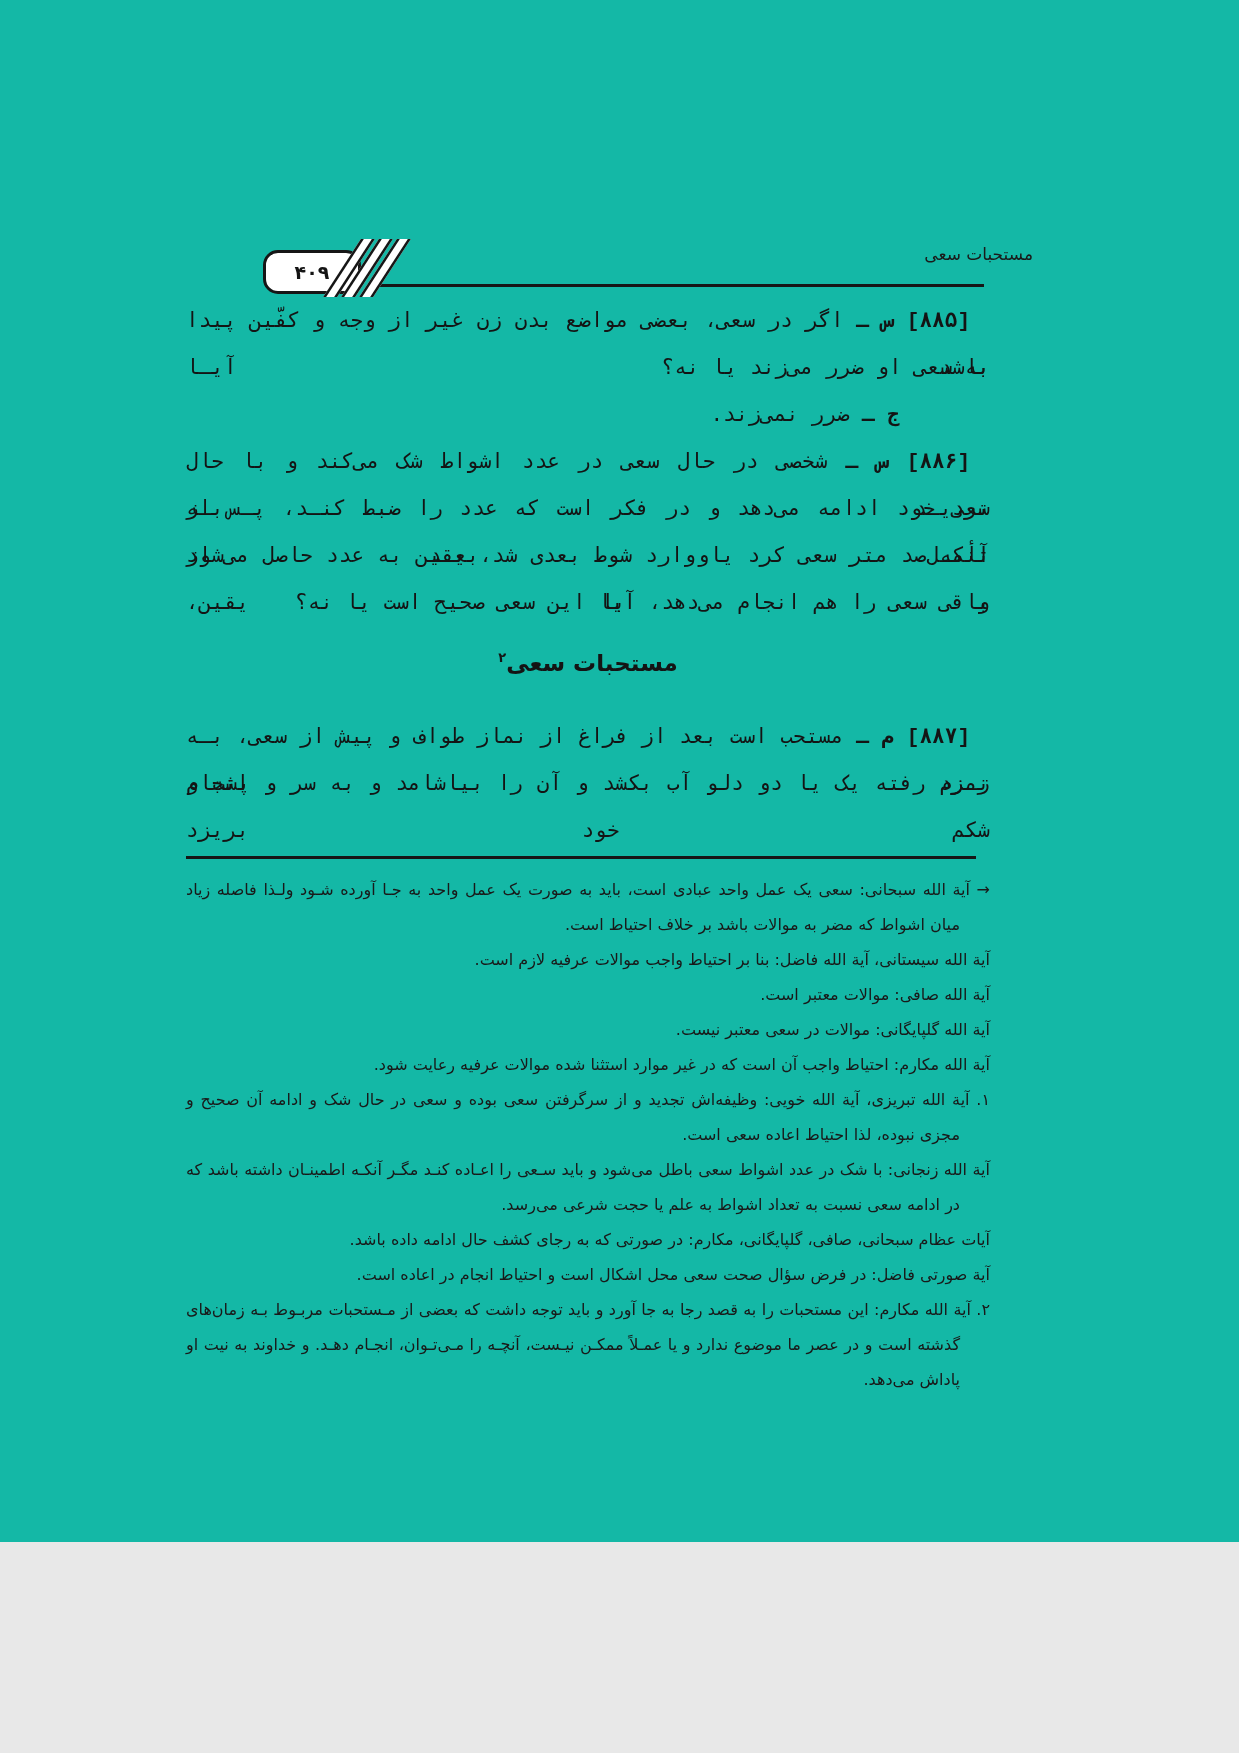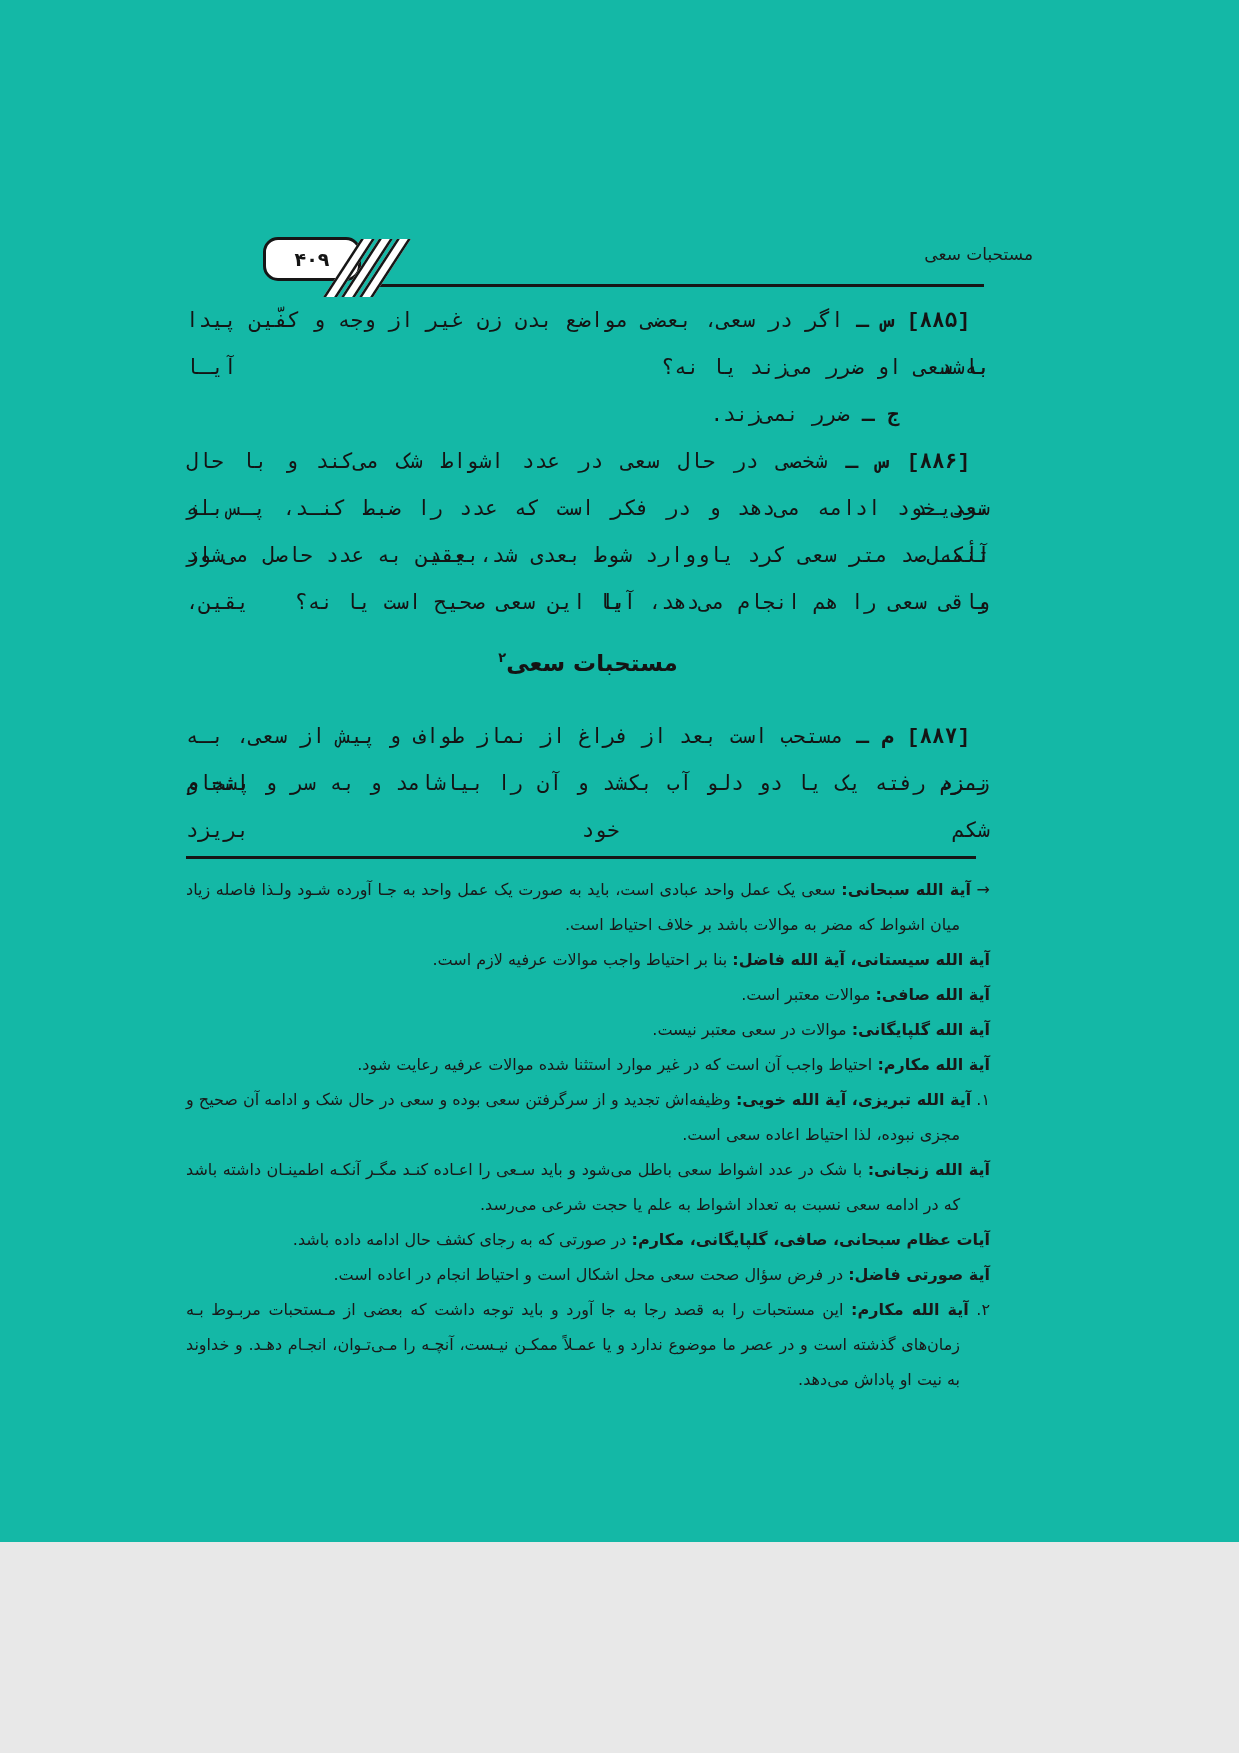--- a/index.html
+++ b/index.html
@@ -11,21 +11,21 @@
   
   .running-title {
     position:absolute; top:244px; right:206px;
     font-size:17px; direction:rtl; color:#1a1a1a;
   }
   .header-rule {
     position:absolute; top:284px; left:372px; width:612px; height:3px;
     background:#161616;
   }
   .page-box {
-    position:absolute; top:237px; left:263px; width:92px; height:38px;
+    position:absolute; top:250px; left:263px; width:92px; height:38px;
     border:3px solid #161616; border-radius:15px;
     display:flex; align-items:center; justify-content:center;
     font-size:19px; font-weight:bold; z-index:1; background:#fff;
   }
   .stripes { position:absolute; top:239px; left:338px; display:flex; z-index:2; }
   .stripes i {
     display:block; width:8px; height:58px; background:#ffffff;
     border-left:3px solid #161616; border-right:3px solid #161616;
     transform:skewX(-33deg); margin-left:4px;
   }
@@ -48,21 +48,21 @@
   .fn-rule {
     position:absolute; top:856px; left:186px; width:790px; height:3px;
     background:#161616;
   }
   .footnotes {
     position:absolute; top:872px; right:249px; left:186px;
     direction:rtl; font-size:16px; line-height:35px;
     text-align:justify; color:#191919;
   }
   .fn { padding-right:30px; text-indent:-30px; }
-  .fn .fn-name { font-weight:bold; }
+  .fn .fn-name { font-weight:normal; }
   .fn .fn-marker { font-weight:normal; }
 </style>
 </head>
 <body>
 
 <div class="page">
 
   <div class="running-title">مستحبات سعی</div>
   <div class="header-rule"></div>
   <div class="page-box">

